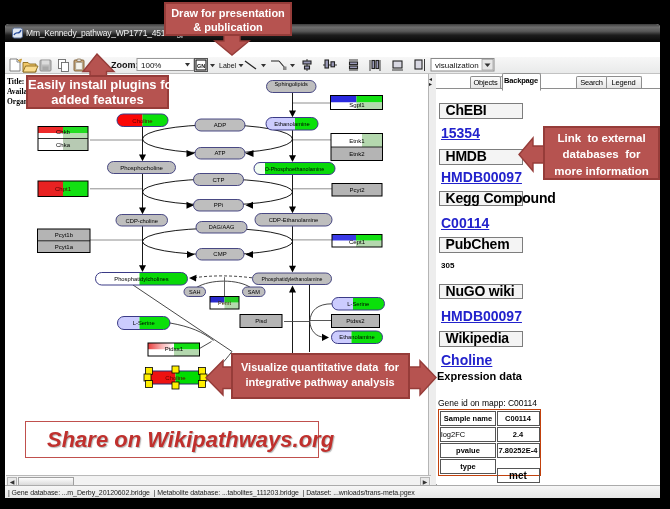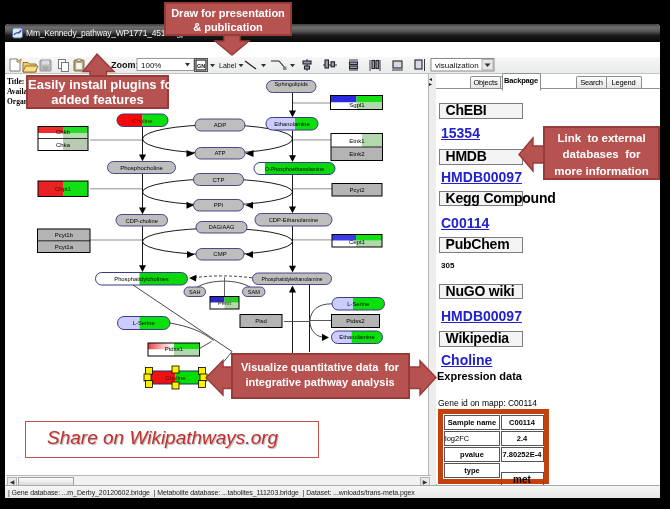--- a/index.html
+++ b/index.html
@@ -392,21 +392,21 @@
     <div class="secbox" style="top:116.5px">Kegg Compound</div>
     <div class="lnk" style="top:141px">C00114</div>
     <div class="secbox" style="top:163px">PubChem</div>
     <div class="abs" style="left:5px;top:186.5px;font-size:8px;font-weight:bold;color:#000">305</div>
     <div class="secbox" style="top:209.5px">NuGO wiki</div>
     <div class="lnk" style="top:233.5px">HMDB00097</div>
     <div class="secbox" style="top:257px">Wikipedia</div>
     <div class="lnk" style="top:278px">Choline</div>
     <div class="abs" style="left:1px;top:295.5px;font-size:11px;font-weight:bold;color:#000">Expression data</div>
     <div class="abs" style="left:2px;top:324px;font-size:8.5px;font-weight:normal;color:#000">Gene id on mapp: C00114</div>
-    <div class="abs" style="left:2px;top:335px;width:101px;height:65px;border:5px solid #c2410c;background:#fff">
+    <div class="abs" style="left:2px;top:335px;width:101px;height:65px;border:1px solid #c2410c;background:#fff">
       <div class="abs" style="left:1px;top:1px;width:54px;height:12.9px;border:1px solid #555;font-size:7.5px;font-weight:bold;text-align:center;line-height:13px">Sample name</div>
       <div class="abs" style="left:57.5px;top:1px;width:41px;height:12.9px;border:1px solid #555;font-size:7.5px;font-weight:bold;text-align:center;line-height:13px">C00114</div>
       <div class="abs" style="left:1px;top:16.9px;width:54px;height:12.9px;border:1px solid #555;font-size:7.5px;font-weight:normal;text-align:left;line-height:13px">log2FC</div>
       <div class="abs" style="left:57.5px;top:16.9px;width:41px;height:12.9px;border:1px solid #555;font-size:7.5px;font-weight:bold;text-align:center;line-height:13px">2.4</div>
       <div class="abs" style="left:1px;top:32.8px;width:54px;height:12.9px;border:1px solid #555;font-size:7.5px;font-weight:bold;text-align:center;line-height:13px">pvalue</div>
       <div class="abs" style="left:57.5px;top:32.8px;width:41px;height:12.9px;border:1px solid #555;font-size:7.5px;font-weight:bold;text-align:center;line-height:13px">7.80252E-4</div>
       <div class="abs" style="left:1px;top:48.7px;width:54px;height:12.9px;border:1px solid #555;font-size:7.5px;font-weight:bold;text-align:center;line-height:13px">type</div>
       <div class="abs" style="left:57.5px;top:58px;width:41px;height:12.9px;border:1px solid #555;font-size:10px;font-weight:bold;text-align:center;line-height:13px">met</div>
     </div>
   </div>
@@ -414,21 +414,21 @@
     <div class="abs" style="left:1px;top:1px;width:8px;height:8px;background:#e8e8e8;border:1px solid #b5b5b5;font-size:6px;line-height:8px;text-align:center;color:#333">◀</div>
     <div class="abs" style="left:12px;top:1px;width:54px;height:8px;background:linear-gradient(#fdfdfd,#d5d5d5);border:1px solid #9f9f9f;"></div>
     <div class="abs" style="left:414px;top:1px;width:8px;height:8px;background:#e8e8e8;border:1px solid #b5b5b5;font-size:6px;line-height:8px;text-align:center;color:#333">▶</div>
   </div>
   <div id="statusbar">
     <div id="statustxt">| Gene database: ...m_Derby_20120602.bridge&nbsp; | Metabolite database: ...tabolites_111203.bridge&nbsp; | Dataset: ...wnloads/trans-meta.pgex</div>
   </div>
 </div>
 
 <div class="abs" style="left:25px;top:421px;width:292px;height:35px;border:1px solid #c0504d;background:#fff;z-index:15">
-  <div class="abs" style="left:21px;top:5px;font-size:19px;font-weight:normal;font-style:italic;color:#c0302d;text-shadow:1px 1px 1px rgba(120,120,120,0.55);white-space:nowrap">Share on Wikipathways.org</div>
+  <div class="abs" style="left:21px;top:5px;font-size:22px;font-weight:bold;font-style:italic;color:#c0302d;text-shadow:1px 1px 1px rgba(120,120,120,0.55);white-space:nowrap">Share on Wikipathways.org</div>
 </div>
 
 <svg class="cosvg" style="left:205px;top:30px" width="54" height="30" viewBox="0 0 54 30">
   <polygon points="19,0 35,0 35,11 44,11 27,25 10,11 19,11" fill="#b65350" stroke="#963c39" stroke-width="1.4"></polygon>
 </svg>
 <div class="co" style="left:164px;top:2px;width:124px;height:28px;font-size:11px;line-height:14px;padding-top:2px">Draw for presentation<br>&amp; publication</div>
 
 <svg class="cosvg" style="left:80px;top:53px" width="36" height="25" viewBox="0 0 36 25">
   <polygon points="17,1 34,18.5 26.5,18.5 26.5,24 10,24 10,18.5 3,18.5" fill="#b65350" stroke="#963c39" stroke-width="1.4"></polygon>
 </svg>

